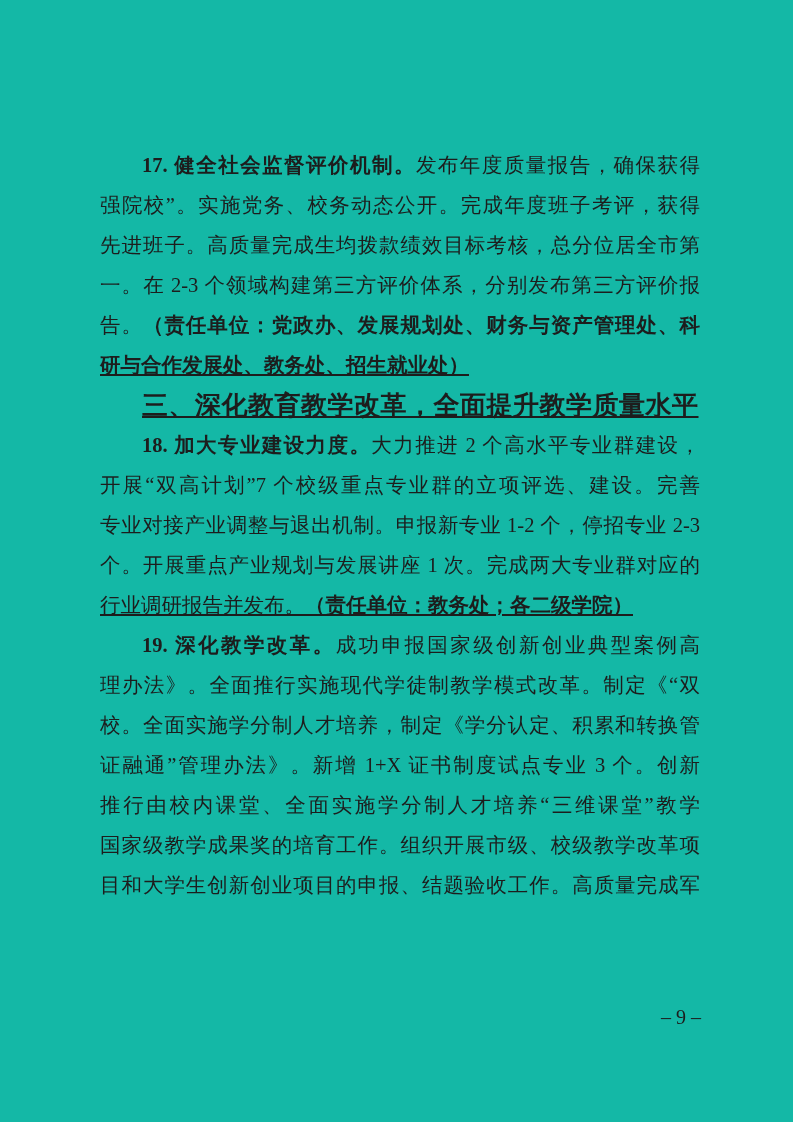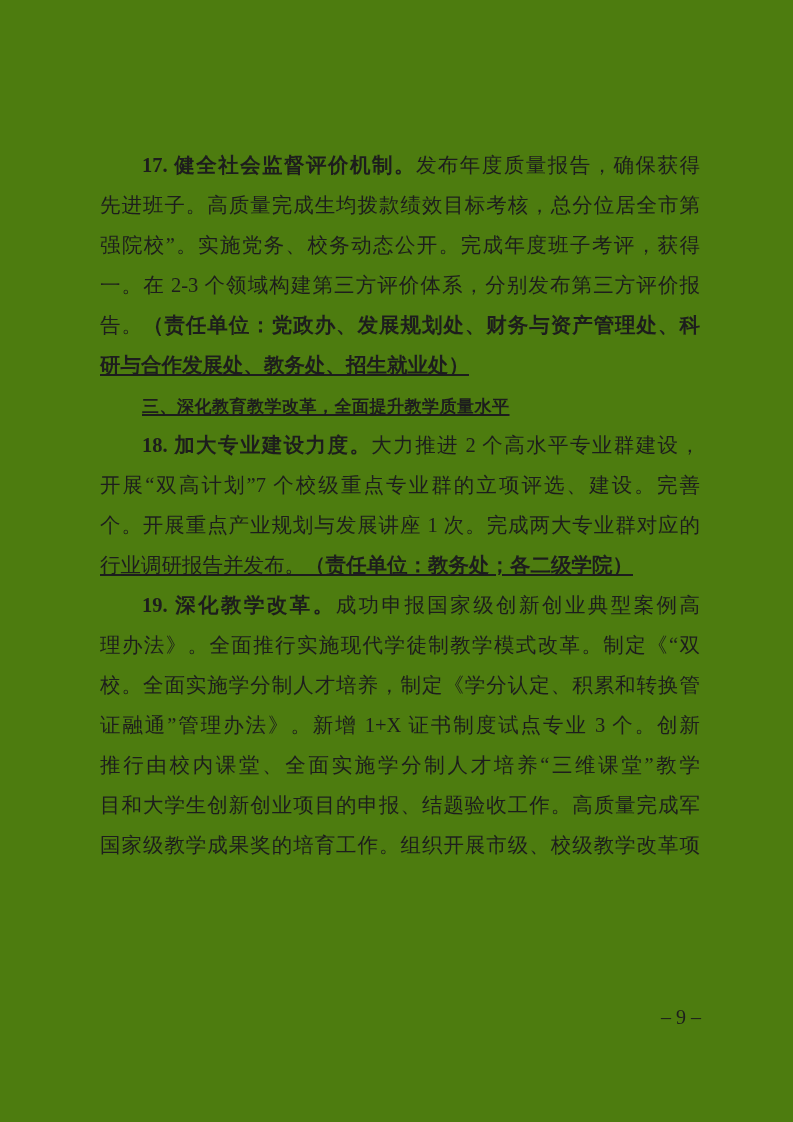--- a/index.html
+++ b/index.html
@@ -4,21 +4,21 @@
 <style>
   html, body {
     margin: 0;
     padding: 0;
     background: #ffffff;
   }
   .page {
     position: relative;
     width: 793px;
     height: 1122px;
-    background: #4d7c0f;
+    background: #14b8a6;
     overflow: hidden;
     font-family: "Liberation Serif", "DejaVu Serif", serif;
     color: #1d1d1d;
   }
   .content {
     position: absolute;
     left: 100px;
     top: 145px;
     width: 600px;
   }
@@ -30,21 +30,21 @@
     text-align-last: justify;
     white-space: normal;
     overflow: visible;
   }
   .ind { text-indent: 42px; }
   .end { text-align-last: left; text-decoration: underline; }
   .k { font-weight: 700; }            
   .head span {
     font-family: "Liberation Sans", "DejaVu Sans", sans-serif;
     font-weight: 700;
-    font-size: 17px;
+    font-size: 26px;
     letter-spacing: 0.5px;
   }
   .footer {
     position: absolute;
     top: 1002px;
     left: 0;
     right: 92px;
     text-align: right;
     font-size: 20px;
     line-height: 30px;
@@ -53,52 +53,53 @@
 </style>
 </head>
 <body>
 
 <div class="page">
   <div class="content">
 
     <div class="ln ind"><span class="k">17. 健全社会监督评价机制。</span><span>发布年度质量报告，确保获得</span></div>
 
 
+    <div class="ln"><span>强院校”。实施党务、校务动态公开。完成年度班子考评，获得</span></div>
+
     <div class="ln"><span>先进班子。高质量完成生均拨款绩效目标考核，总分位居全市第</span></div>
-
-    <div class="ln"><span>强院校”。实施党务、校务动态公开。完成年度班子考评，获得</span></div>
 
     <div class="ln"><span>一。在 2-3 个领域构建第三方评价体系，分别发布第三方评价报</span></div>
 
     <div class="ln"><span>告。</span><span class="k">（责任单位：党政办、发展规划处、财务与资产管理处、科</span></div>
 
     <div class="ln end"><span class="k">研与合作发展处、教务处、招生就业处）</span></div>
 
     <div class="ln ind end head"><span>三、深化教育教学改革，全面提升教学质量水平</span></div>
 
     <div class="ln ind"><span class="k">18. 加大专业建设力度。</span><span>大力推进 2 个高水平专业群建设，</span></div>
 
     <div class="ln"><span>开展“双高计划”7 个校级重点专业群的立项评选、建设。完善</span></div>
 
+    <div class="ln"><span>专业对接产业调整与退出机制。申报新专业 1-2 个，停招专业 2-3</span></div>
 
     <div class="ln"><span>个。开展重点产业规划与发展讲座 1 次。完成两大专业群对应的</span></div>
 
     <div class="ln end"><span>行业调研报告并发布。</span><span class="k">（责任单位：教务处；各二级学院）</span></div>
 
     <div class="ln ind"><span class="k">19. 深化教学改革。</span><span>成功申报国家级创新创业典型案例高</span></div>
 
     <div class="ln"><span>理办法》。全面推行实施现代学徒制教学模式改革。制定《“双</span></div>
 
     <div class="ln"><span>校。全面实施学分制人才培养，制定《学分认定、积累和转换管</span></div>
 
     <div class="ln"><span>证融通”管理办法》。新增 1+X 证书制度试点专业 3 个。创新</span></div>
 
     <div class="ln"><span>推行由校内课堂、全面实施学分制人才培养“三维课堂”教学</span></div>
 
 
+    <div class="ln"><span>国家级教学成果奖的培育工作。组织开展市级、校级教学改革项</span></div>
+
     <div class="ln"><span>目和大学生创新创业项目的申报、结题验收工作。高质量完成军</span></div>
-
-    <div class="ln"><span>国家级教学成果奖的培育工作。组织开展市级、校级教学改革项</span></div>
 
   </div>
 
   <div class="footer"><span>– 9 –</span></div>
 </div>
 
 </body></html>

